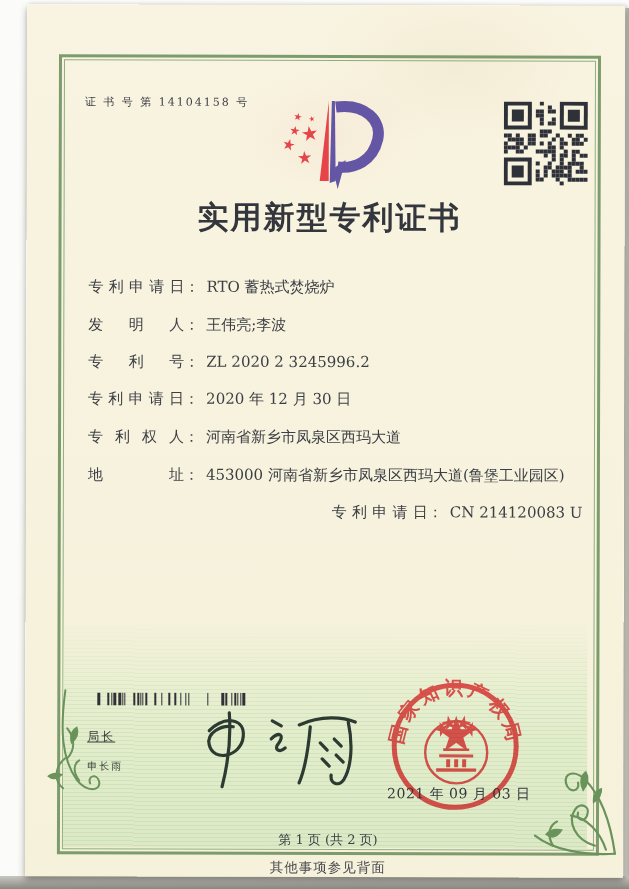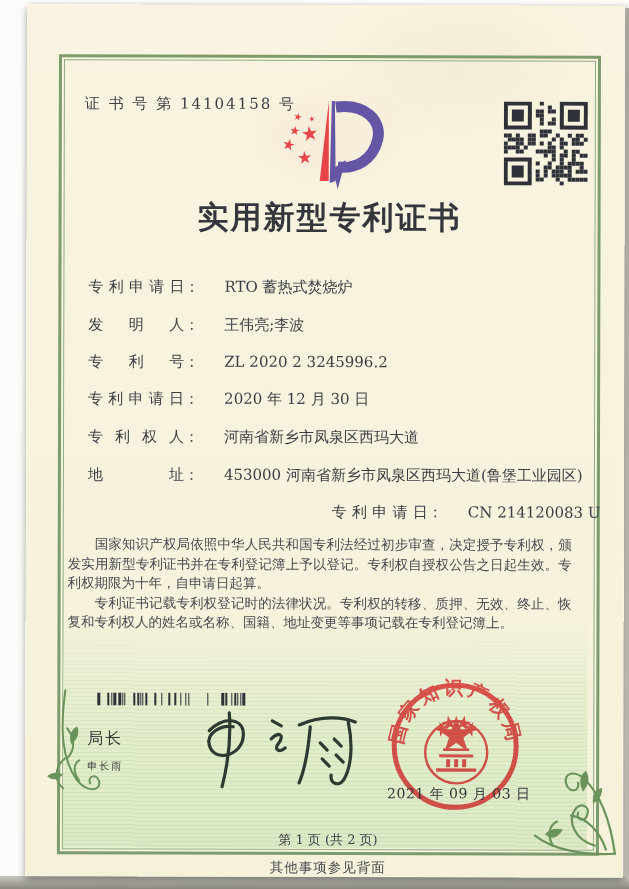--- a/index.html
+++ b/index.html
@@ -25,36 +25,36 @@
     border:3px solid #7d9c6d;}
   #frame-inner{position:absolute;left:2px;top:2px;right:2px;bottom:2px;
     border:1px solid #8fae80;}
   #green-zone{position:absolute;left:38px;top:560px;width:524px;height:283px;
     background:linear-gradient(to bottom, rgba(227,238,205,0) 0%, rgba(227,238,205,0) 18%,
       rgba(227,238,205,.85) 48%, #e0ecca 70%, #dce9c6 100%);}
   #green-zone::after{content:"";position:absolute;inset:0;
     background:repeating-linear-gradient(to bottom, rgba(140,175,108,0.16) 0 1px, transparent 1px 4px);
     mask-image:linear-gradient(to bottom,transparent 0 20%,black 55%);
     -webkit-mask-image:linear-gradient(to bottom,transparent 0 20%,black 55%);}
-  #cert-no{position:absolute;left:58px;top:90px;font-size:15px;letter-spacing:2px;color:#3b3e44;white-space:nowrap;}
+  #cert-no{position:absolute;left:58px;top:90px;font-size:11px;letter-spacing:2px;color:#3b3e44;white-space:nowrap;}
   #logo{position:absolute;left:239px;top:92px;width:130px;height:108px;}
   #qr{position:absolute;left:477px;top:96px;width:84px;height:84px;}
   #title{position:absolute;left:32px;top:192px;width:542px;text-align:center;
     font-size:31px;letter-spacing:2px;font-weight:600;color:#33363c;white-space:nowrap;}
   .row{position:absolute;left:62px;width:500px;font-size:15px;color:#3b3e44;white-space:nowrap;line-height:16px;}
   .lbl{display:inline-block;width:96px;text-align:justify;text-align-last:justify;}
-  .val{margin-left:25px;}
+  .val{margin-left:7px;}
   #row-0{top:274px}#row-1{top:312px}#row-2{top:349px}#row-3{top:386px}
   #row-4{top:424px}#row-5{top:462px}#row-6{top:499px}
   #grant-no{position:absolute;left:244px;top:0;white-space:nowrap;}
   #paras{position:absolute;left:42px;top:530px;width:504px;}
   #paras p{margin:0;font-size:13.5px;line-height:19.5px;text-indent:27px;
     text-align:justify;color:#474a50;}
   #barcode{position:absolute;left:69px;top:686px;width:158px;height:13px;}
-  #signer-title{position:absolute;left:62px;top:724px;font-size:16px;color:#343a36;letter-spacing:2px;}
+  #signer-title{position:absolute;left:62px;top:724px;font-size:12px;color:#343a36;letter-spacing:2px;text-decoration:underline;}
   #signer-name{position:absolute;left:62px;top:755px;font-size:10px;color:#343a36;letter-spacing:2px;}
   #signature{position:absolute;left:168px;top:704px;width:168px;height:86px;}
   #seal{position:absolute;left:355px;top:666px;width:150px;height:150px;mix-blend-mode:multiply;opacity:.93;}
   #seal-date{position:absolute;left:362px;top:780px;width:150px;font-size:14px;color:#33363b;
     letter-spacing:.5px;white-space:nowrap;}
   #page-num{position:absolute;left:32px;top:826px;width:542px;text-align:center;font-size:13px;color:#3c3f45;}
   #back-note{position:absolute;left:32px;top:854px;width:542px;text-align:center;font-size:13.5px;color:#45484e;letter-spacing:1px;}
   #flourish-left{position:absolute;left:18px;top:684px;width:80px;height:110px;}
   #flourish-right{position:absolute;left:498px;top:752px;width:96px;height:100px;}
 </style>
@@ -248,24 +248,20 @@
   </div>
   <div class="row" id="row-5">
     <span class="lbl">地址</span><span>：</span><span class="val">453000 河南省新乡市凤泉区西玛大道(鲁堡工业园区)</span>
   </div>
   <div class="row" id="row-6">
     <span id="grant-no">
       <span class="lbl">专利申请日</span><span>：</span><span class="val">CN 214120083 U</span>
     </span>
   </div>
 
-  <div id="paras">
-    <p>国家知识产权局依照中华人民共和国专利法经过初步审查，决定授予专利权，颁发实用新型专利证书并在专利登记簿上予以登记。专利权自授权公告之日起生效。专利权期限为十年，自申请日起算。</p>
-    <p>专利证书记载专利权登记时的法律状况。专利权的转移、质押、无效、终止、恢复和专利权人的姓名或名称、国籍、地址变更等事项记载在专利登记簿上。</p>
-  </div>
 
   <div id="barcode">
     <svg id="barcode-svg" viewBox="0 0 158 13" width="158" height="13">
         <rect x="3" y="0" width="3" height="13" fill="#2f3136"></rect>
         <rect x="13" y="0" width="2" height="13" fill="#2f3136"></rect>
         <rect x="17" y="0" width="1" height="13" fill="#2f3136"></rect>
         <rect x="19" y="0" width="3" height="13" fill="#2f3136"></rect>
         <rect x="24" y="0" width="3" height="13" fill="#2f3136"></rect>
         <rect x="28" y="0" width="1" height="13" fill="#2f3136"></rect>
         <rect x="30" y="0" width="1" height="13" fill="#2f3136"></rect>

